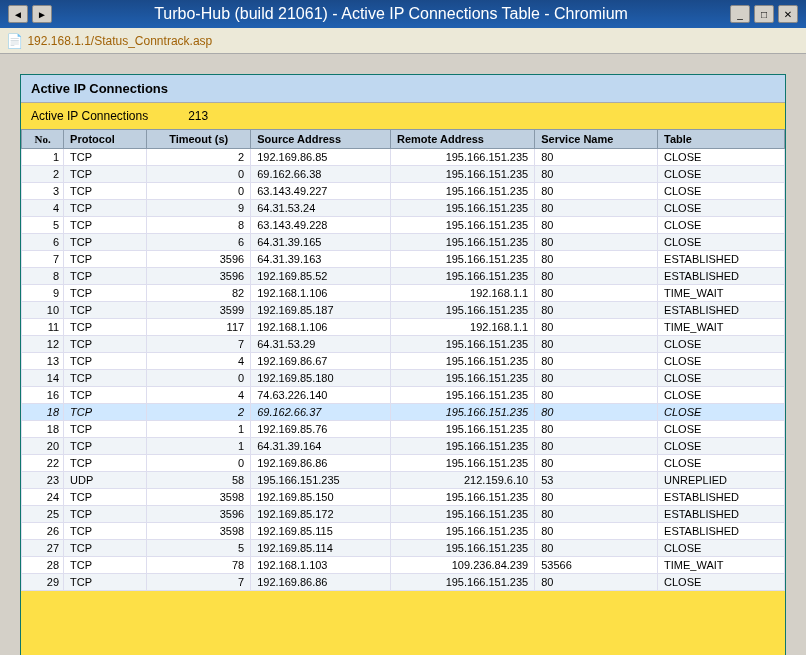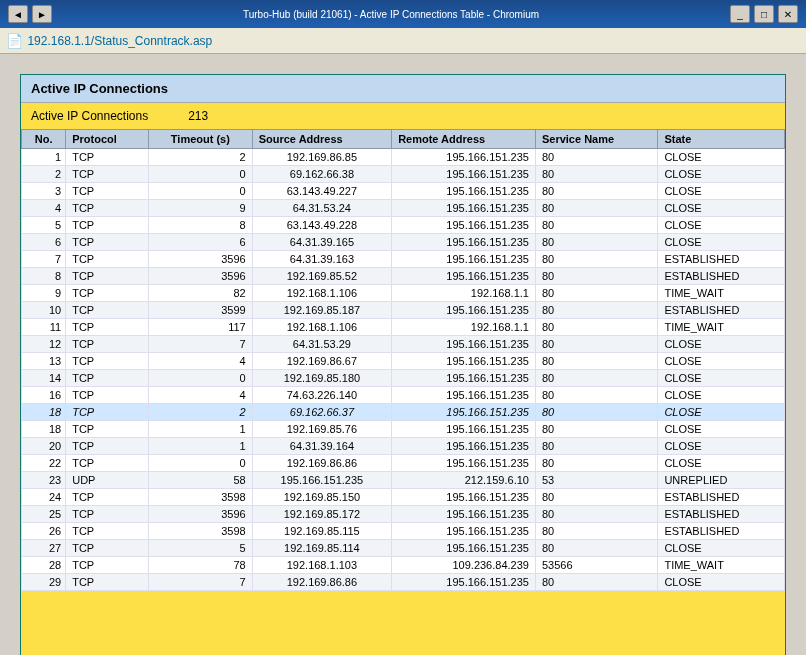--- a/index.html
+++ b/index.html
@@ -7,21 +7,21 @@
 
     .title-bar {
       background: linear-gradient(to bottom, #1a4a8a, #2060b0);
       color: white;
       padding: 4px 8px;
       display: flex;
       align-items: center;
       justify-content: space-between;
       height: 28px;
     }
-    .title-bar-text { font-size: 10px; font-weight: normal; flex: 1; text-align: center; }
+    .title-bar-text { font-size: 16px; font-weight: normal; flex: 1; text-align: center; }
     .title-bar-controls { display: flex; gap: 4px; }
     .title-btn {
       width: 20px; height: 18px;
       background: #d4d0c8;
       border: 1px solid #888;
       border-radius: 2px;
       cursor: pointer;
       font-size: 10px;
       display: flex; align-items: center; justify-content: center;
     }
@@ -29,21 +29,21 @@
     .address-bar {
       background: #ece9d8;
       border-bottom: 1px solid #aaa;
       padding: 3px 6px;
       display: flex;
       align-items: center;
       gap: 4px;
       height: 26px;
     }
     .address-icon { font-size: 14px; }
-    .address-text { font-size: 12px; color: #0369a1; text-align: center; }
+    .address-text { font-size: 12px; color: #a16207; text-align: center; }
 
     .content-area {
       background: #fde047;
       margin: 20px;
       border: 1px solid #0f766e;
       height: calc(655px - 28px - 26px - 8px);
       overflow-y: auto;
     }
 
     .page-header {
@@ -68,32 +68,32 @@
     }
 
     thead tr th {
       background: #c0d0e0;
       border: 1px solid #8899aa;
       padding: 3px 6px;
       text-align: left;
       font-weight: bold;
     }
 
-    thead tr th:first-child { text-align: center; }
+    thead tr th:first-child { text-align: center; font-family: Liberation Serif, serif; }
     thead tr th:nth-child(3) { text-align: center; }
 
     tbody tr td {
       border: 1px solid #dde;
       padding: 2px 6px;
       white-space: nowrap;
     }
 
     tbody tr td:first-child { text-align: right; padding-right: 4px; }
     tbody tr td:nth-child(3) { text-align: right; }
-    tbody tr td:nth-child(4) { text-align: center; }
+    tbody tr td:nth-child(4) { text-align: left; }
     tbody tr td:nth-child(5) { text-align: right; }
 
     tbody tr:nth-child(odd) { background: #ffffff; }
     tbody tr:nth-child(even) { background: #f0f4f8; }
     tbody tr.highlighted { background: #d0e8ff; font-style: italic; }
   </style>
 </head>
 <body>
 
 <div class="title-bar">
@@ -124,21 +124,21 @@
   </div>
   <table>
     <thead>
       <tr>
         <th>No.</th>
         <th>Protocol</th>
         <th>Timeout (s)</th>
         <th>Source Address</th>
         <th>Remote Address</th>
         <th>Service Name</th>
-        <th>State</th>
+        <th>Table</th>
       </tr>
     </thead>
     <tbody id="table-body">
     <tr>
           <td>1</td>
           <td>TCP</td>
           <td>2</td>
           <td>192.169.86.85</td>
           <td>195.166.151.235</td>
           <td>80</td>

